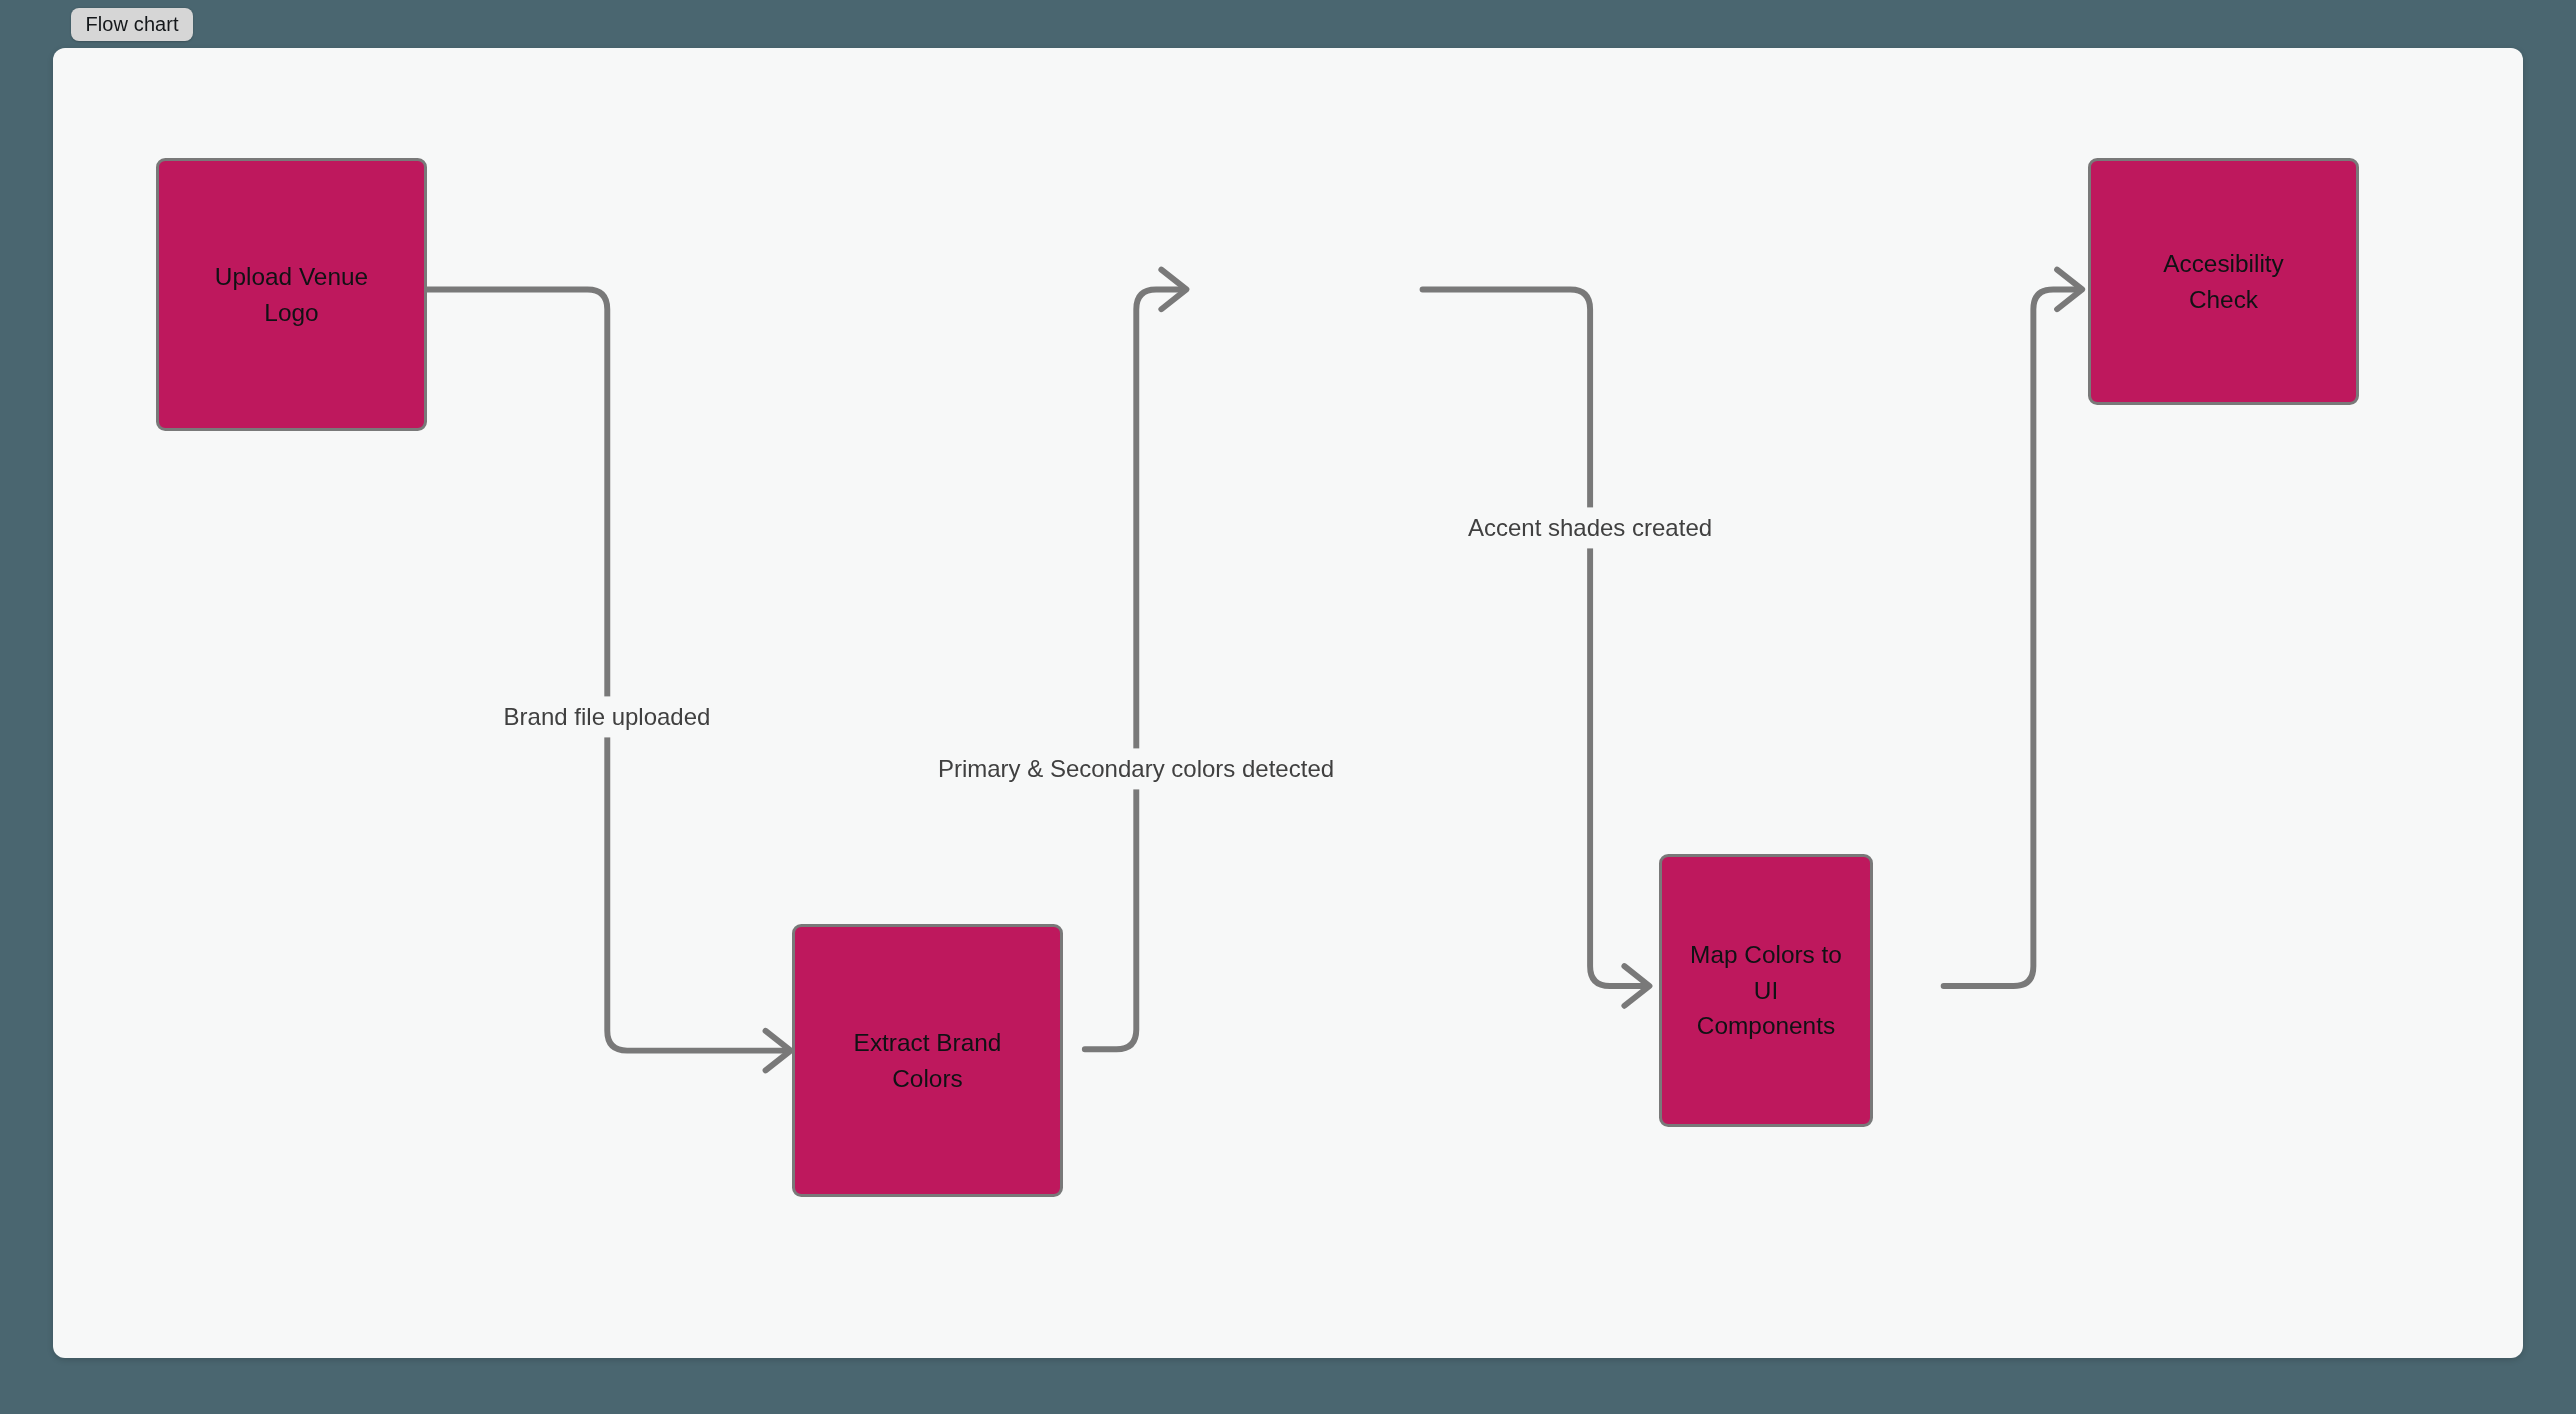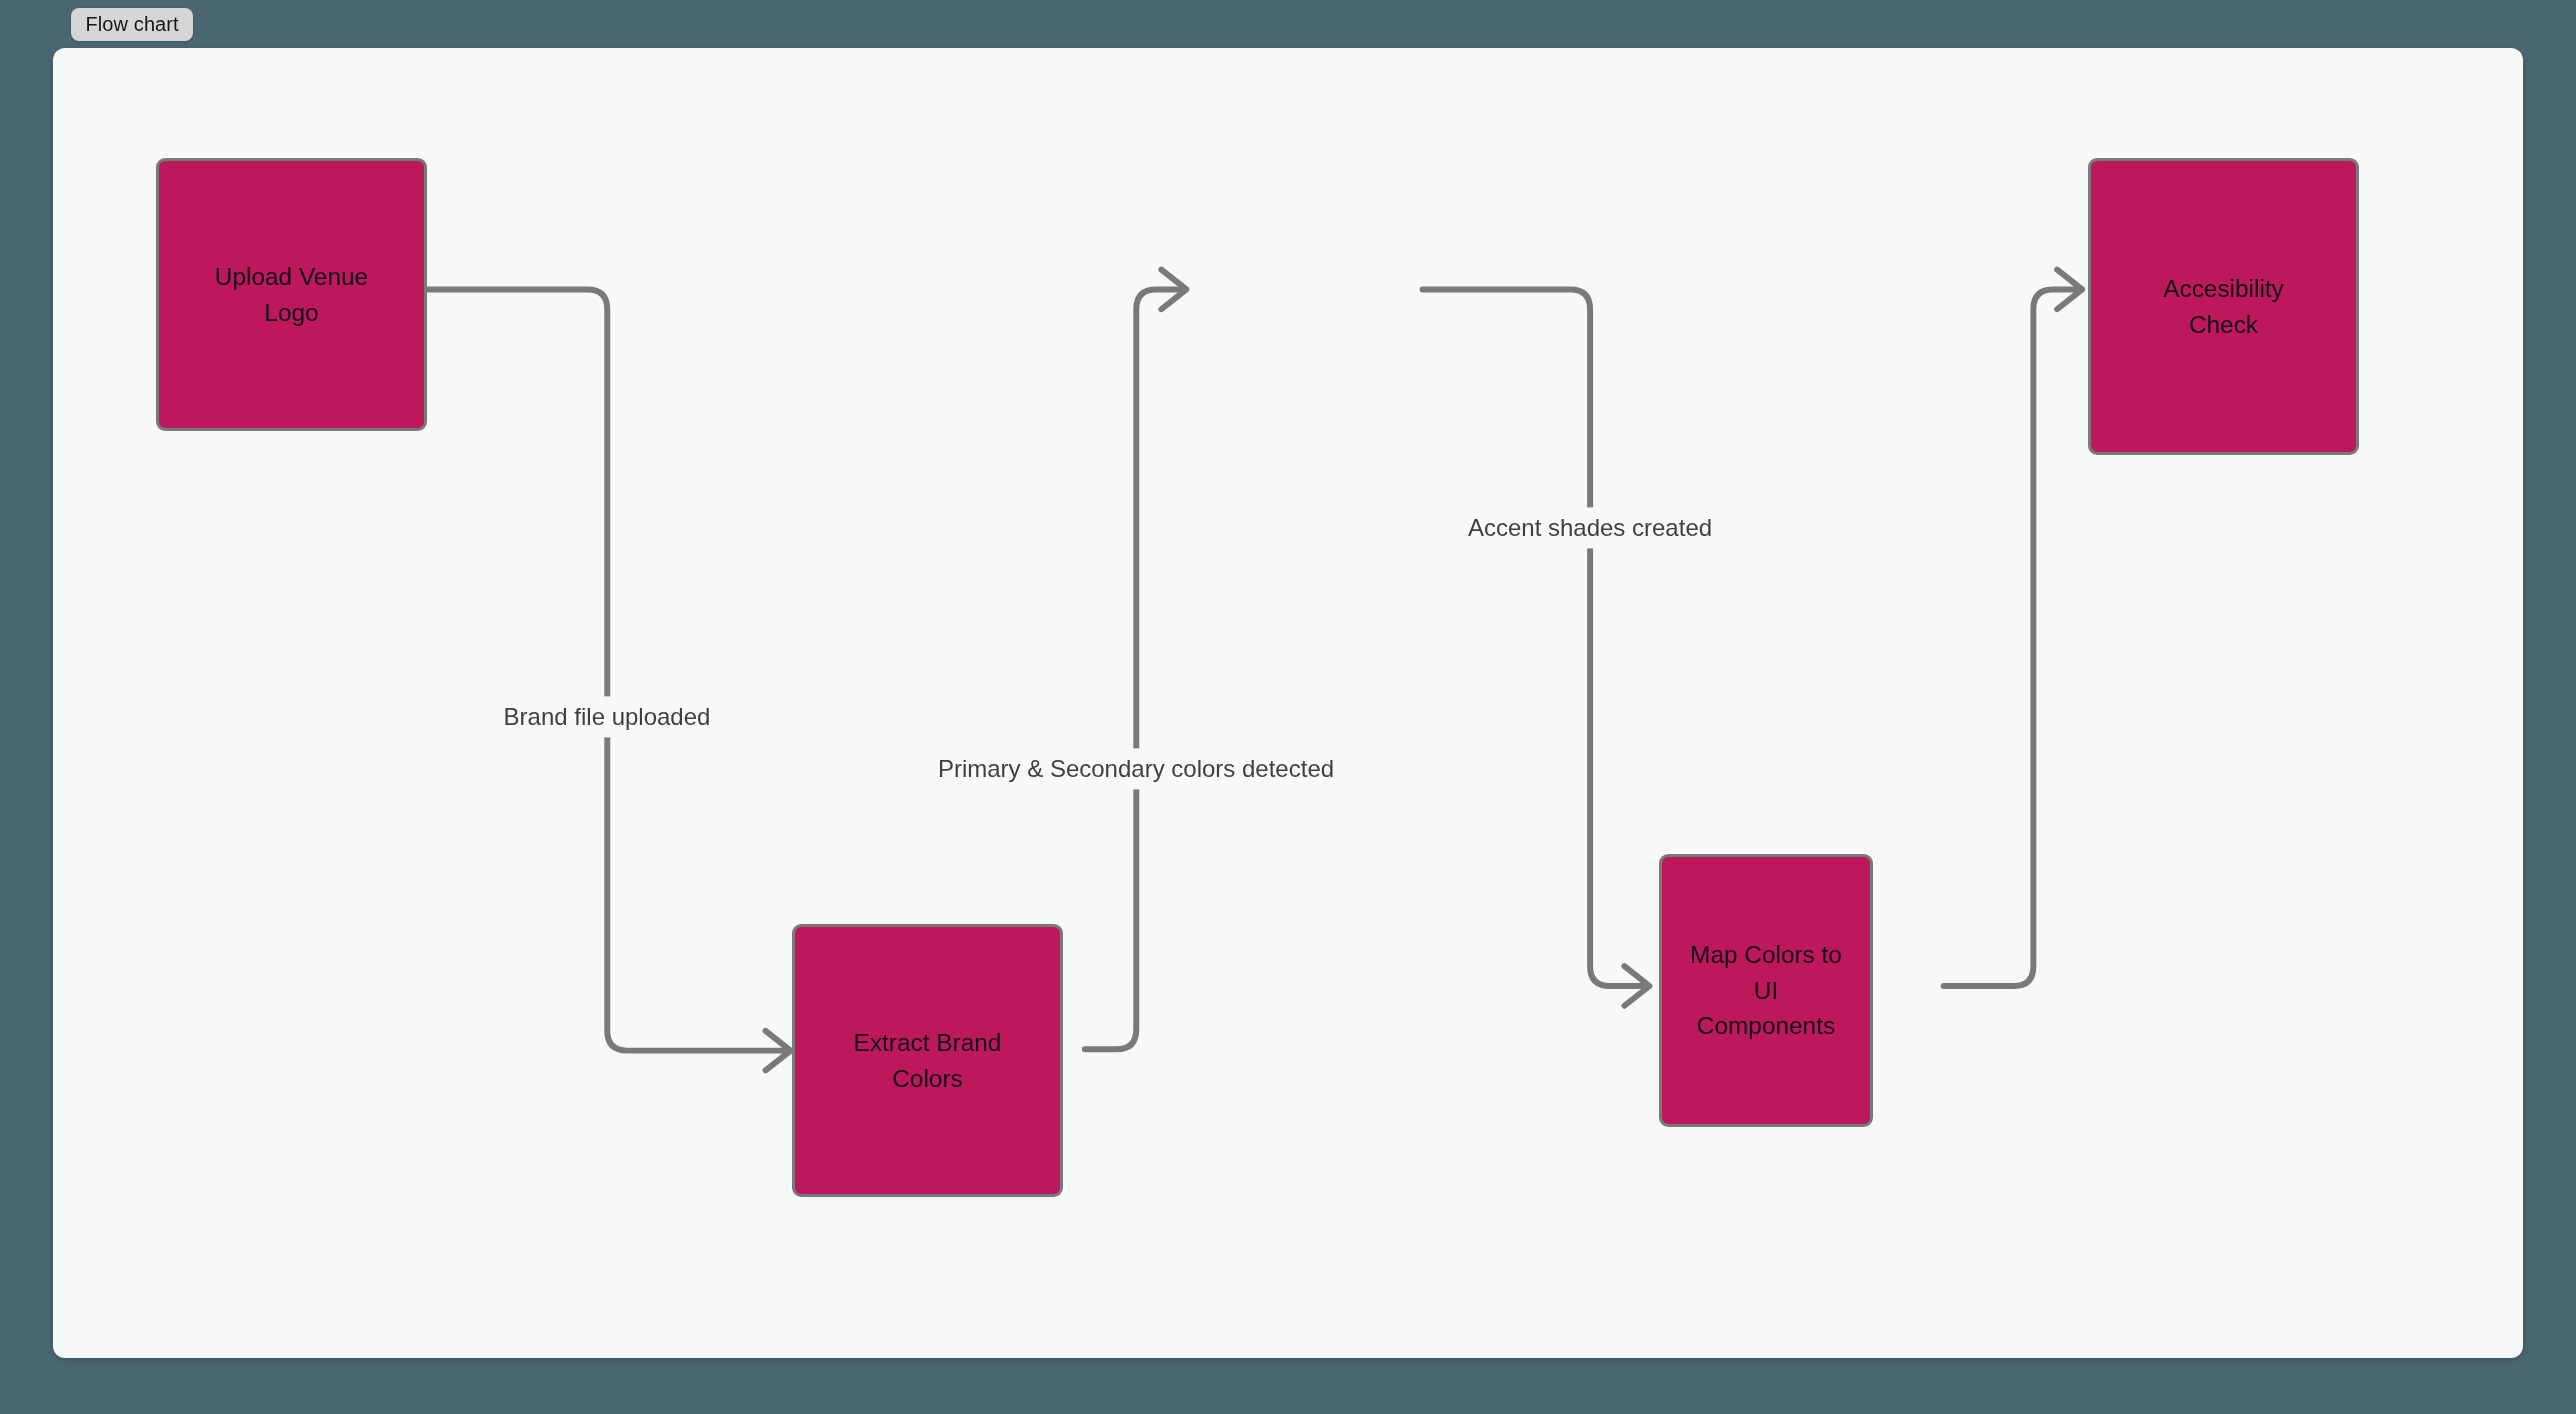--- a/index.html
+++ b/index.html
@@ -145,21 +145,21 @@
 Colors</span>
   </div>
 
 
   <div class="node" style="left:1598px; top:806px; width:214px; height:273px;margin-left:8px;">
     <span>Map Colors to
 UI
 Components</span>
   </div>
 
-  <div class="node" style="left:2035px; top:110px; width:271px; height:297px;">
+  <div class="node" style="left:2035px; top:110px; width:271px; height:247px;">
     <span>Accesibility
 Check</span>
   </div>
 
   <div class="edge-label" style="left:554px; top:669px;">Brand file uploaded</div>
 
   <div class="edge-label" style="left:1083px; top:721px;">Primary &amp; Secondary colors detected</div>
 
   <div class="edge-label" style="left:1537px; top:480px;">Accent shades created</div>
 

